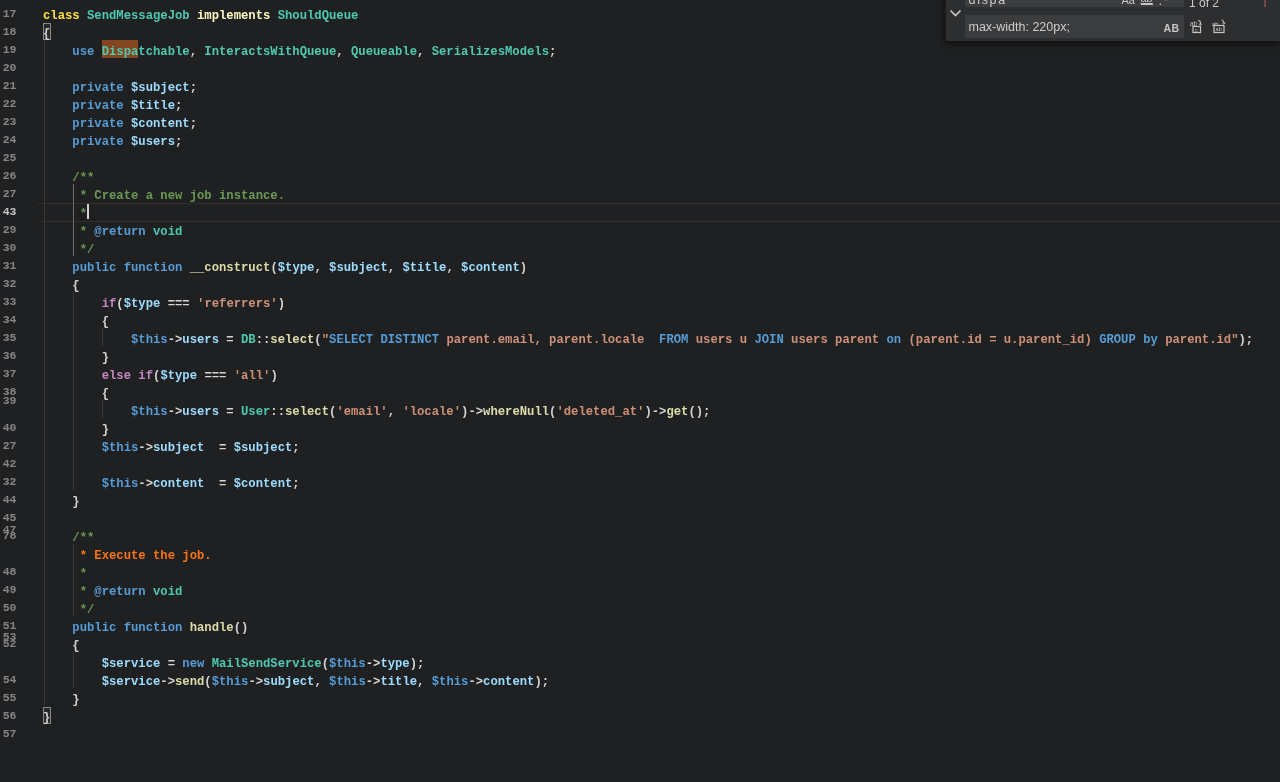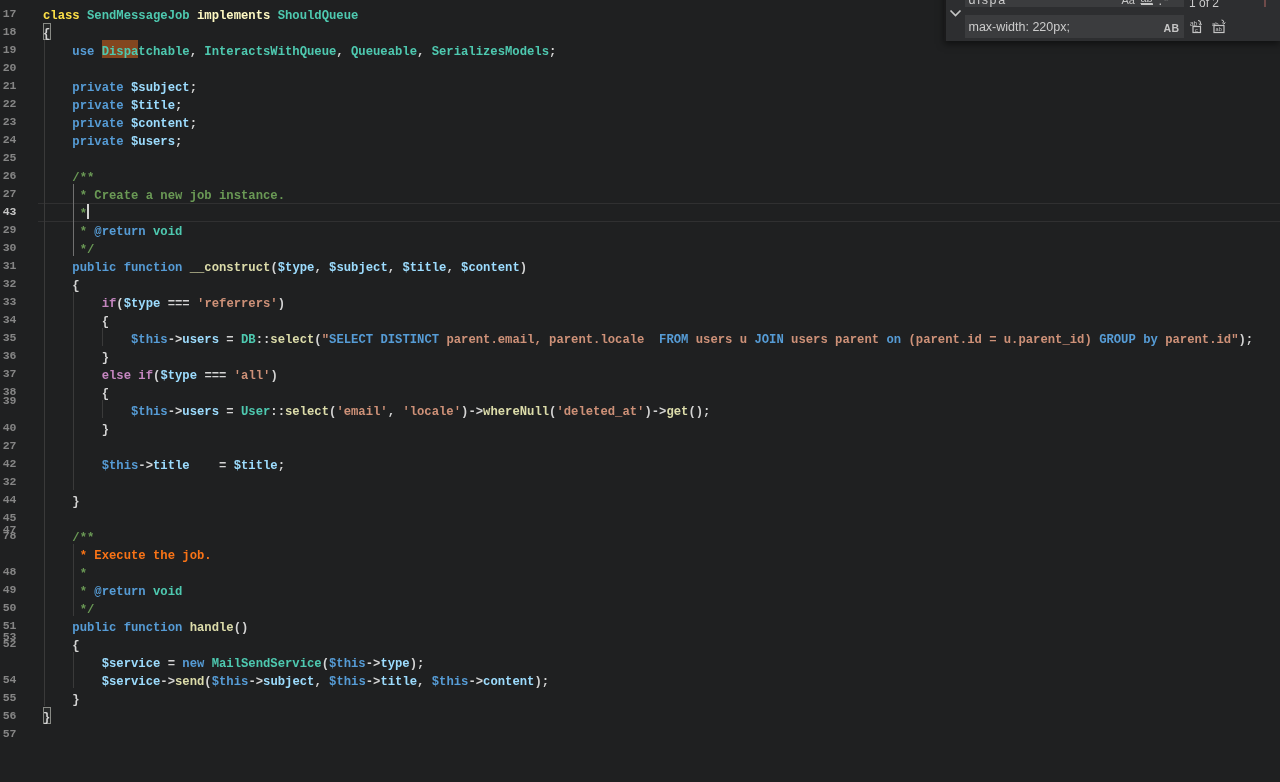--- a/index.html
+++ b/index.html
@@ -80,21 +80,22 @@
   <div class="cl" style="top:258.5px"><span style="color:#d4d4d4">&nbsp;&nbsp;&nbsp;&nbsp;</span><span style="color:#569cd6">public</span><span style="color:#d4d4d4">&nbsp;</span><span style="color:#569cd6">function</span><span style="color:#d4d4d4">&nbsp;</span><span style="color:#dcdcaa">__construct</span><span style="color:#d4d4d4">(</span><span style="color:#9cdcfe">$type</span><span style="color:#d4d4d4">,&nbsp;</span><span style="color:#9cdcfe">$subject</span><span style="color:#d4d4d4">,&nbsp;</span><span style="color:#9cdcfe">$title</span><span style="color:#d4d4d4">,&nbsp;</span><span style="color:#9cdcfe">$content</span><span style="color:#d4d4d4">)</span></div>
   <div class="cl" style="top:276.5px"><span style="color:#d4d4d4">&nbsp;&nbsp;&nbsp;&nbsp;</span><span style="color:#d4d4d4">{</span></div>
   <div class="cl" style="top:294.5px"><span style="color:#d4d4d4">&nbsp;&nbsp;&nbsp;&nbsp;&nbsp;&nbsp;&nbsp;&nbsp;</span><span style="color:#c586c0">if</span><span style="color:#d4d4d4">(</span><span style="color:#9cdcfe">$type</span><span style="color:#d4d4d4">&nbsp;</span><span style="color:#d4d4d4">===</span><span style="color:#d4d4d4">&nbsp;</span><span style="color:#ce9178">'referrers'</span><span style="color:#d4d4d4">)</span></div>
   <div class="cl" style="top:312.5px"><span style="color:#d4d4d4">&nbsp;&nbsp;&nbsp;&nbsp;&nbsp;&nbsp;&nbsp;&nbsp;</span><span style="color:#d4d4d4">{</span></div>
   <div class="cl" style="top:330.5px"><span style="color:#d4d4d4">&nbsp;&nbsp;&nbsp;&nbsp;&nbsp;&nbsp;&nbsp;&nbsp;&nbsp;&nbsp;&nbsp;&nbsp;</span><span style="color:#569cd6">$this</span><span style="color:#d4d4d4">-&gt;</span><span style="color:#9cdcfe">users</span><span style="color:#d4d4d4">&nbsp;=&nbsp;</span><span style="color:#4ec9b0">DB</span><span style="color:#d4d4d4">::</span><span style="color:#dcdcaa">select</span><span style="color:#d4d4d4">(</span><span style="color:#ce9178">"</span><span style="color:#569cd6">SELECT</span><span style="color:#ce9178">&nbsp;</span><span style="color:#569cd6">DISTINCT</span><span style="color:#ce9178">&nbsp;</span><span style="color:#ce9178">parent.email,&nbsp;parent.locale</span><span style="color:#ce9178">&nbsp;&nbsp;</span><span style="color:#569cd6">FROM</span><span style="color:#ce9178">&nbsp;</span><span style="color:#ce9178">users&nbsp;u</span><span style="color:#ce9178">&nbsp;</span><span style="color:#569cd6">JOIN</span><span style="color:#ce9178">&nbsp;</span><span style="color:#ce9178">users&nbsp;parent</span><span style="color:#ce9178">&nbsp;</span><span style="color:#569cd6">on</span><span style="color:#ce9178">&nbsp;</span><span style="color:#ce9178">(parent.id&nbsp;=&nbsp;u.parent_id)</span><span style="color:#ce9178">&nbsp;</span><span style="color:#569cd6">GROUP</span><span style="color:#ce9178">&nbsp;</span><span style="color:#569cd6">by</span><span style="color:#ce9178">&nbsp;</span><span style="color:#ce9178">parent.id</span><span style="color:#ce9178">"</span><span style="color:#d4d4d4">)</span><span style="color:#d4d4d4">;</span></div>
   <div class="cl" style="top:348.5px"><span style="color:#d4d4d4">&nbsp;&nbsp;&nbsp;&nbsp;&nbsp;&nbsp;&nbsp;&nbsp;</span><span style="color:#d4d4d4">}</span></div>
   <div class="cl" style="top:366.5px"><span style="color:#d4d4d4">&nbsp;&nbsp;&nbsp;&nbsp;&nbsp;&nbsp;&nbsp;&nbsp;</span><span style="color:#c586c0">else</span><span style="color:#d4d4d4">&nbsp;</span><span style="color:#c586c0">if</span><span style="color:#d4d4d4">(</span><span style="color:#9cdcfe">$type</span><span style="color:#d4d4d4">&nbsp;</span><span style="color:#d4d4d4">===</span><span style="color:#d4d4d4">&nbsp;</span><span style="color:#ce9178">'all'</span><span style="color:#d4d4d4">)</span></div>
   <div class="cl" style="top:384.5px"><span style="color:#d4d4d4">&nbsp;&nbsp;&nbsp;&nbsp;&nbsp;&nbsp;&nbsp;&nbsp;</span><span style="color:#d4d4d4">{</span></div>
   <div class="cl" style="top:402.5px"><span style="color:#d4d4d4">&nbsp;&nbsp;&nbsp;&nbsp;&nbsp;&nbsp;&nbsp;&nbsp;&nbsp;&nbsp;&nbsp;&nbsp;</span><span style="color:#569cd6">$this</span><span style="color:#d4d4d4">-&gt;</span><span style="color:#9cdcfe">users</span><span style="color:#d4d4d4">&nbsp;=&nbsp;</span><span style="color:#4ec9b0">User</span><span style="color:#d4d4d4">::</span><span style="color:#dcdcaa">select</span><span style="color:#d4d4d4">(</span><span style="color:#ce9178">'email'</span><span style="color:#d4d4d4">,&nbsp;</span><span style="color:#ce9178">'locale'</span><span style="color:#d4d4d4">)</span><span style="color:#d4d4d4">-&gt;</span><span style="color:#dcdcaa">whereNull</span><span style="color:#d4d4d4">(</span><span style="color:#ce9178">'deleted_at'</span><span style="color:#d4d4d4">)</span><span style="color:#d4d4d4">-&gt;</span><span style="color:#dcdcaa">get</span><span style="color:#d4d4d4">()</span><span style="color:#d4d4d4">;</span></div>
   <div class="cl" style="top:420.5px"><span style="color:#d4d4d4">&nbsp;&nbsp;&nbsp;&nbsp;&nbsp;&nbsp;&nbsp;&nbsp;</span><span style="color:#d4d4d4">}</span></div>
-  <div class="cl" style="top:456.5px"><span style="color:#d4d4d4">&nbsp;&nbsp;&nbsp;&nbsp;&nbsp;&nbsp;&nbsp;&nbsp;</span><span style="color:#569cd6">$this</span><span style="color:#d4d4d4">-&gt;</span><span style="color:#9cdcfe">title</span><span style="color:#d4d4d4">&nbsp;&nbsp;&nbsp;&nbsp;=&nbsp;</span><span style="color:#9cdcfe">$title</span><span style="color:#d4d4d4">;</span></div>
+  <div class="cl" style="top:438.5px"><span style="color:#d4d4d4">&nbsp;&nbsp;&nbsp;&nbsp;&nbsp;&nbsp;&nbsp;&nbsp;</span><span style="color:#569cd6">$this</span><span style="color:#d4d4d4">-&gt;</span><span style="color:#9cdcfe">subject</span><span style="color:#d4d4d4">&nbsp;&nbsp;=&nbsp;</span><span style="color:#9cdcfe">$subject</span><span style="color:#d4d4d4">;</span></div>
+  <div class="cl" style="top:474.5px"><span style="color:#d4d4d4">&nbsp;&nbsp;&nbsp;&nbsp;&nbsp;&nbsp;&nbsp;&nbsp;</span><span style="color:#569cd6">$this</span><span style="color:#d4d4d4">-&gt;</span><span style="color:#9cdcfe">content</span><span style="color:#d4d4d4">&nbsp;&nbsp;=&nbsp;</span><span style="color:#9cdcfe">$content</span><span style="color:#d4d4d4">;</span></div>
   <div class="cl" style="top:492.5px"><span style="color:#d4d4d4">&nbsp;&nbsp;&nbsp;&nbsp;</span><span style="color:#d4d4d4">}</span></div>
   <div class="cl" style="top:510.5px"></div>
   <div class="cl" style="top:528.5px"><span style="color:#d4d4d4">&nbsp;&nbsp;&nbsp;&nbsp;</span><span style="color:#6a9955">/**</span></div>
   <div class="cl" style="top:546.5px"><span style="color:#d4d4d4">&nbsp;&nbsp;&nbsp;&nbsp;&nbsp;</span><span style="color:#f97316">*&nbsp;Execute&nbsp;the&nbsp;job.</span></div>
   <div class="cl" style="top:564.5px"><span style="color:#d4d4d4">&nbsp;&nbsp;&nbsp;&nbsp;&nbsp;</span><span style="color:#6a9955">*</span></div>
   <div class="cl" style="top:582.5px"><span style="color:#d4d4d4">&nbsp;&nbsp;&nbsp;&nbsp;&nbsp;</span><span style="color:#6a9955">*&nbsp;</span><span style="color:#569cd6">@return</span><span style="color:#6a9955">&nbsp;</span><span style="color:#4ec9b0">void</span></div>
   <div class="cl" style="top:600.5px"><span style="color:#d4d4d4">&nbsp;&nbsp;&nbsp;&nbsp;&nbsp;</span><span style="color:#6a9955">*/</span></div>
   <div class="cl" style="top:618.5px"><span style="color:#d4d4d4">&nbsp;&nbsp;&nbsp;&nbsp;</span><span style="color:#569cd6">public</span><span style="color:#d4d4d4">&nbsp;</span><span style="color:#569cd6">function</span><span style="color:#d4d4d4">&nbsp;</span><span style="color:#dcdcaa">handle</span><span style="color:#d4d4d4">()</span></div>
   <div class="cl" style="top:636.5px"><span style="color:#d4d4d4">&nbsp;&nbsp;&nbsp;&nbsp;</span><span style="color:#d4d4d4">{</span></div>
   <div class="cl" style="top:654.5px"><span style="color:#d4d4d4">&nbsp;&nbsp;&nbsp;&nbsp;&nbsp;&nbsp;&nbsp;&nbsp;</span><span style="color:#9cdcfe">$service</span><span style="color:#d4d4d4">&nbsp;=&nbsp;</span><span style="color:#569cd6">new</span><span style="color:#d4d4d4">&nbsp;</span><span style="color:#4ec9b0">MailSendService</span><span style="color:#d4d4d4">(</span><span style="color:#569cd6">$this</span><span style="color:#d4d4d4">-&gt;</span><span style="color:#9cdcfe">type</span><span style="color:#d4d4d4">)</span><span style="color:#d4d4d4">;</span></div>

